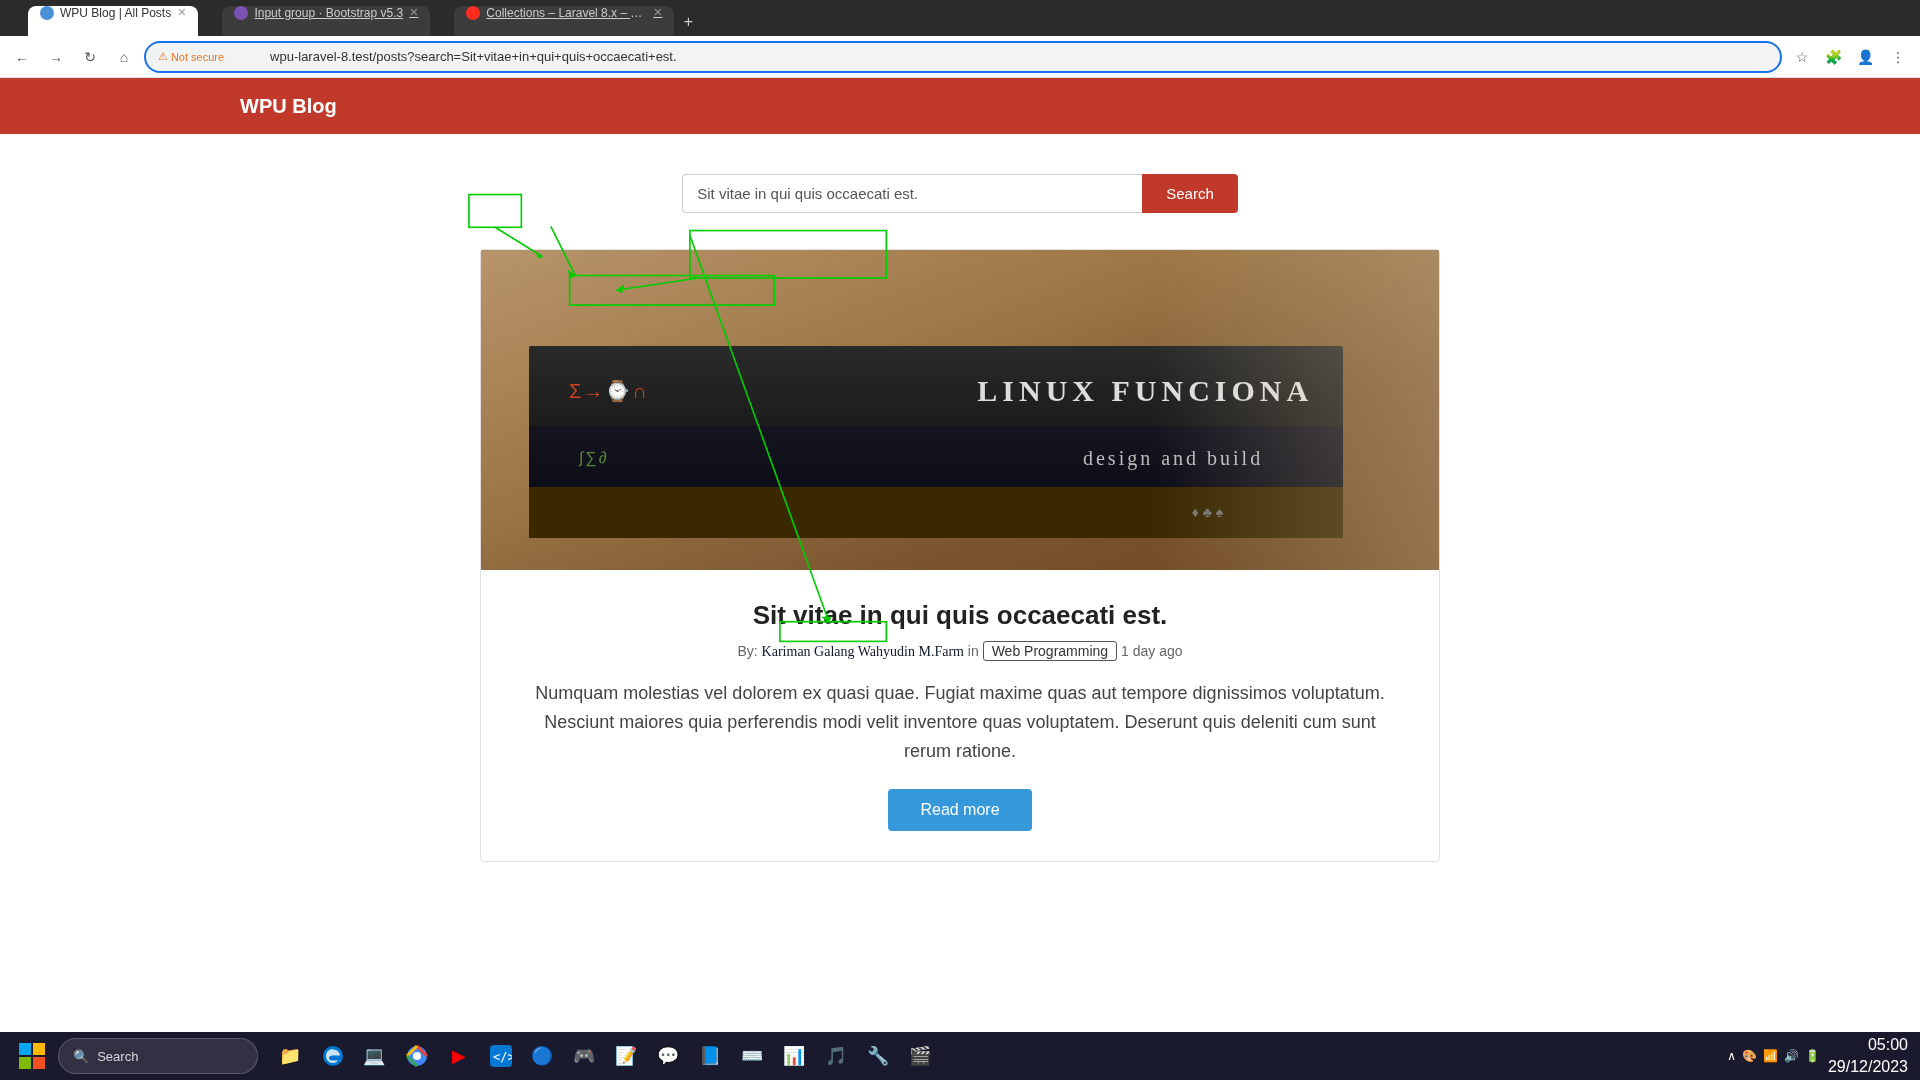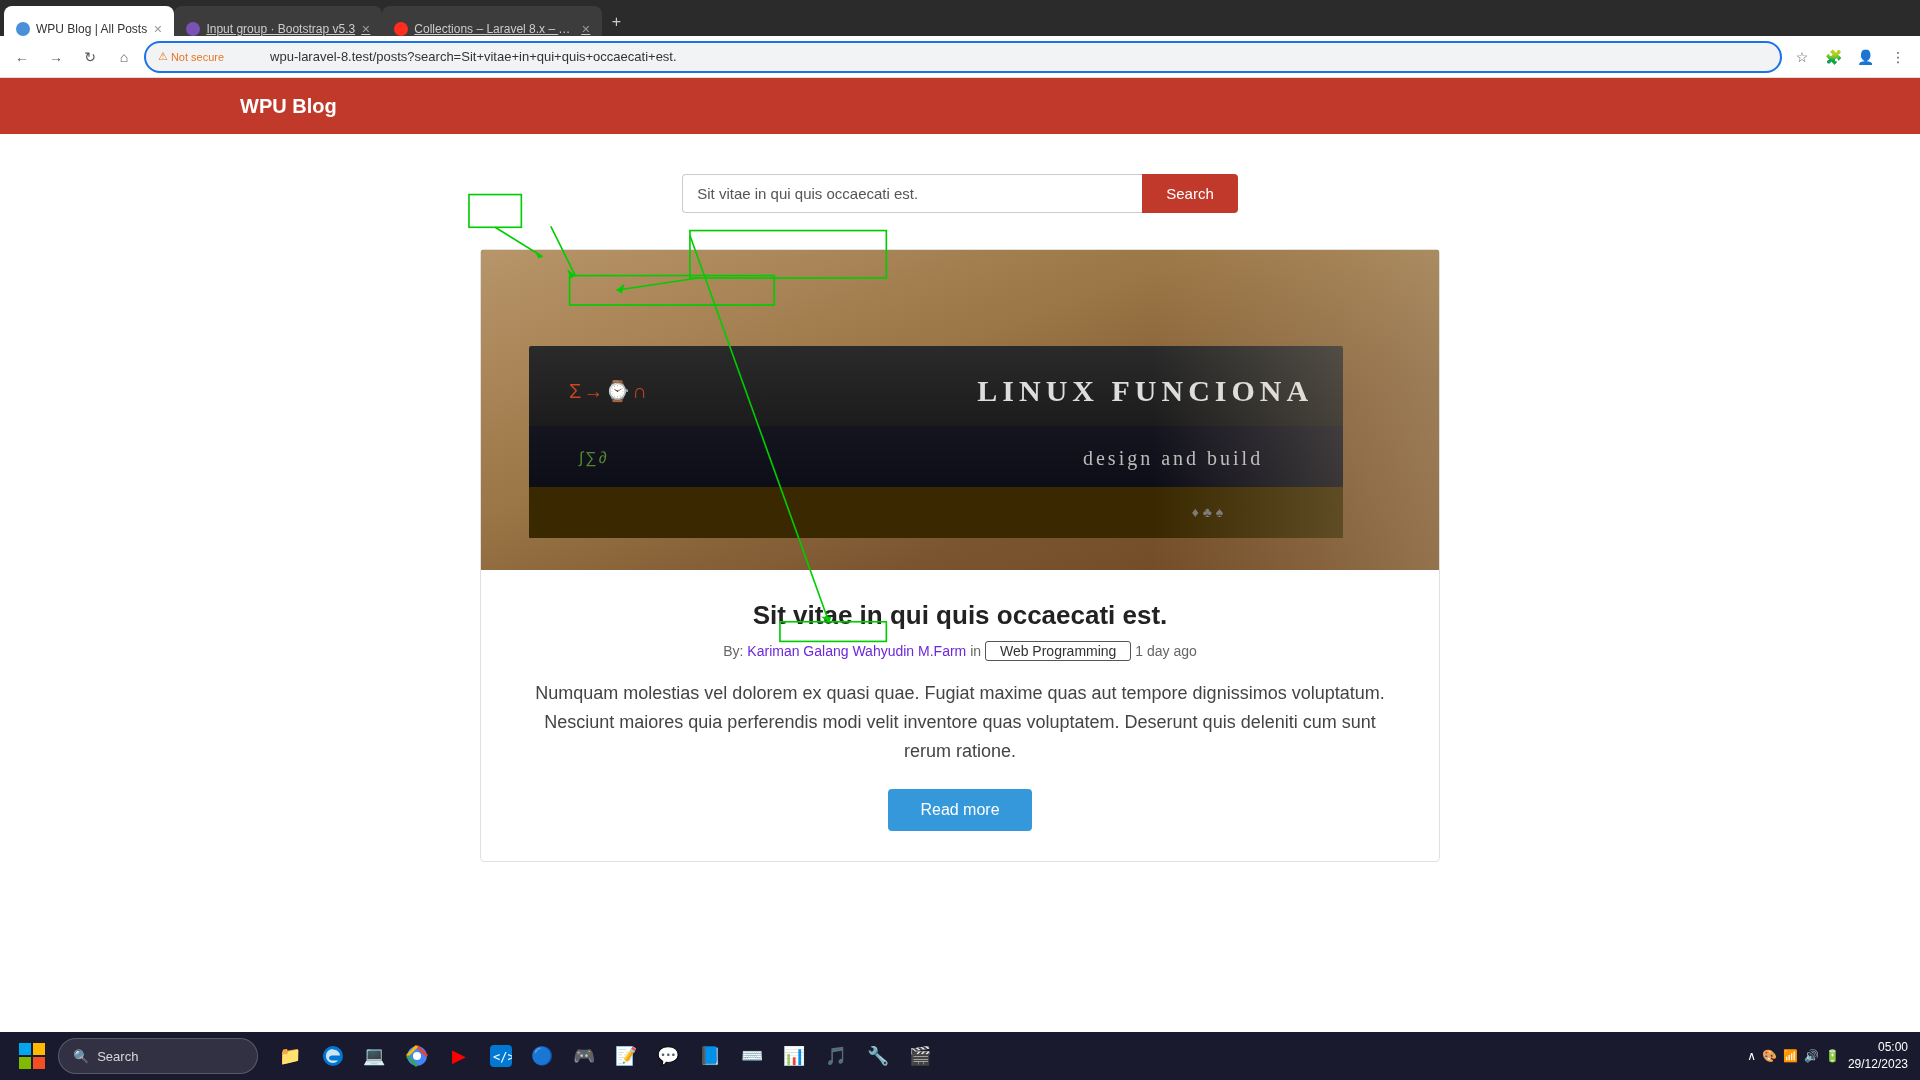--- a/index.html
+++ b/index.html
@@ -6,29 +6,30 @@
     body { font-family: 'Segoe UI', Arial, sans-serif; background: #fff; width: 1920px; min-height: 1080px; overflow-x: hidden; }
     .tab-bar {
       display: flex;
       align-items: flex-end;
       background: #2b2b2b;
       height: 36px;
       padding-left: 4px;
     }
     .tab {
       display: flex;
-      align-items: flex-end;
+      align-items: flex-start;
       height: 30px;
       padding: 0 12px;
       border-radius: 8px 8px 0 0;
       font-size: 12px;
       gap: 6px;
       cursor: pointer;
       max-width: 220px;
       min-width: 160px;
+      margin-left: 24px;
     }
     .tab.active {
       background: #fff;
       color: #333;
     }
     .tab.inactive {
       background: #3c3c3c;
       color: #ccc;
       text-decoration: underline;
     }
@@ -246,27 +247,28 @@
       font-weight: bold;
       color: #222;
       margin-bottom: 10px;
     }
     .post-meta {
       font-size: 14px;
       color: #666;
       margin-bottom: 18px;
     }
     .post-meta .author {
-      color: #6d28d9;
-      cursor: pointer;
+      color: #0f172a;
+      cursor: pointer;
+      font-family: Liberation Serif, serif;
     }
     .post-meta .category-badge {
       display: inline-block;
       border: 1px solid #555;
-      padding: 1px 14px;
+      padding: 1px 8px;
       border-radius: 3px;
       color: #333;
       cursor: pointer;
     }
     .post-excerpt {
       font-size: 18px;
       color: #444;
       line-height: 1.6;
       margin-bottom: 24px;
     }
@@ -343,21 +345,21 @@
     }
     .taskbar-systray {
       display: flex;
       align-items: center;
       gap: 6px;
       color: #fff;
       font-size: 12px;
     }
     .taskbar-clock {
       color: #fff;
-      font-size: 12px;
+      font-size: 16px;
       text-align: right;
       line-height: 1.4;
     }
 
     
     .annotation-svg {
       position: absolute;
       top: 0; left: 0;
       width: 100%;
       height: 100%;

